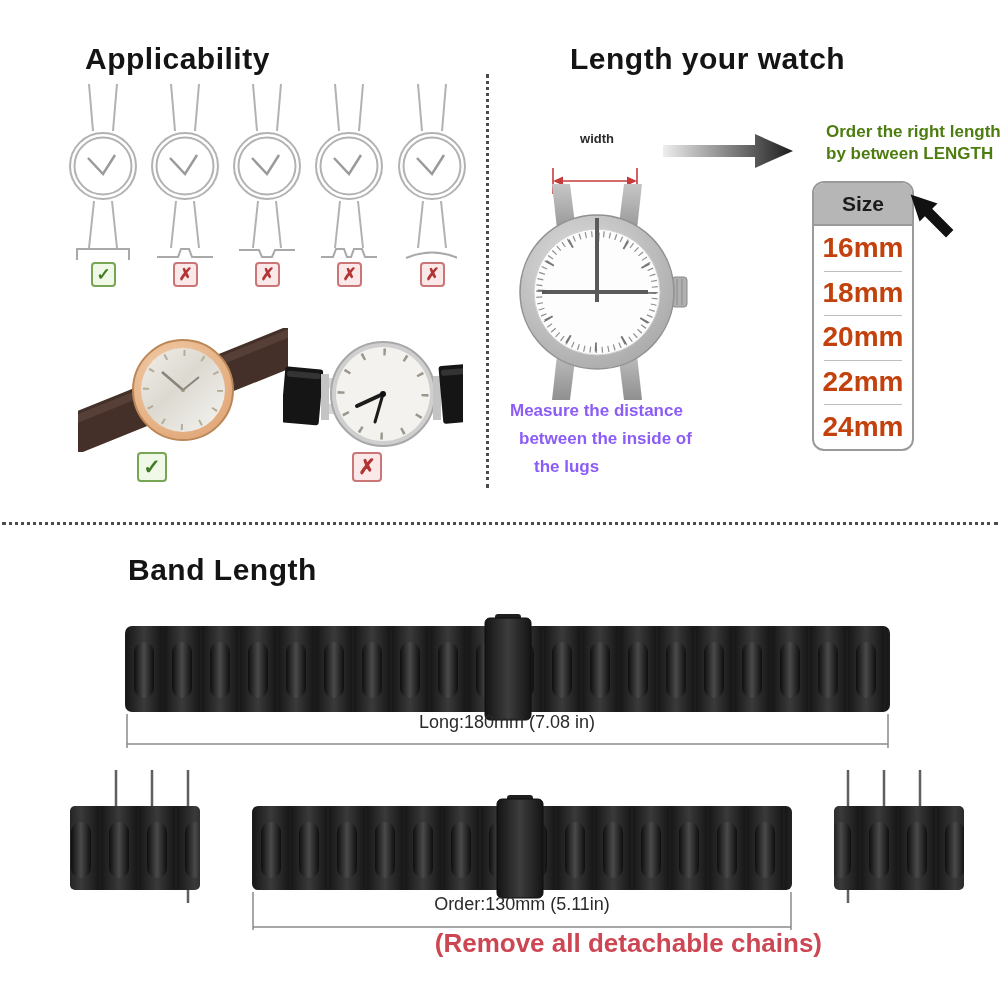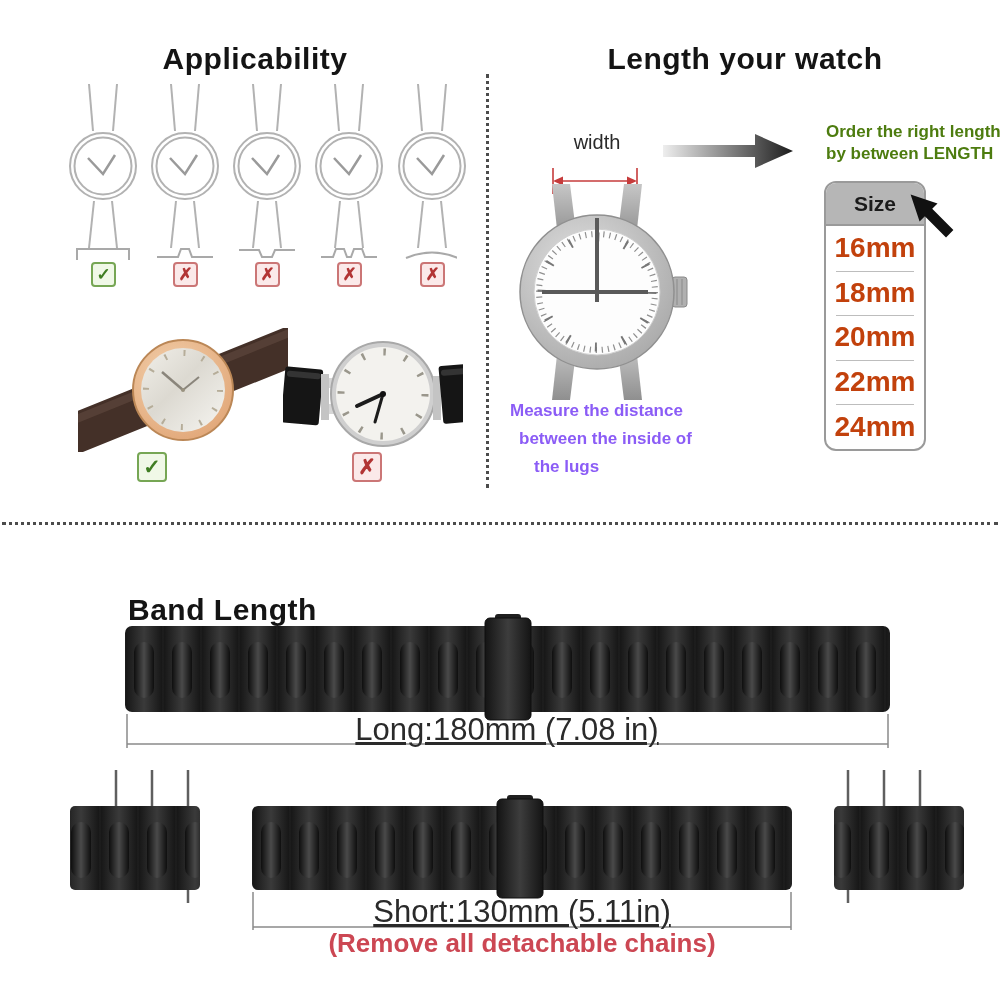--- a/index.html
+++ b/index.html
@@ -1,40 +1,40 @@
 <!DOCTYPE html>
 <html><head>
 <meta charset="utf-8">
 <style>
   html,body{margin:0;padding:0;background:#fff;}
   #canvas{position:relative;width:1000px;height:1000px;background:#fff;overflow:hidden;
           font-family:"Liberation Sans", sans-serif;color:#141414;}
   .abs{position:absolute;}
-  .sec-title{font-size:30px;font-weight:bold;color:#141414;text-align:center;letter-spacing:.5px;}
+  .sec-title{font-size:30px;font-weight:bold;color:#141414;text-align:left;letter-spacing:.5px;}
   .divider-v{border-left:3px dotted #4b4b4b;width:0;}
   .divider-h{border-top:3px dotted #4b4b4b;height:0;}
   .mark-box{display:flex;align-items:center;justify-content:center;font-weight:bold;
             border-radius:4px;box-sizing:border-box;}
   .mark-sm{width:25px;height:25px;border:2px solid;font-size:17px;}
   .mark-lg{width:30px;height:30px;border:2.5px solid;font-size:21px;}
   .ok{border-color:#76a654;background:#f0f8e7;color:#3f7d22;}
   .no{border-color:#cb7676;background:#fbe9e9;color:#b23434;}
   .order-text{font-size:17px;font-weight:600;color:#4d7c0f;line-height:22px;margin-left:40px;}
   .note-line{font-size:17px;color:#8b5cf6;font-weight:600;}
-  .width-label{font-size:20px;color:#2a2a2a;font-weight:400;text-align:center;}
+  .width-label{font-size:13px;color:#2a2a2a;font-weight:700;text-align:center;}
   .size-table{width:102px;border:2px solid #9a9a9a;border-radius:12px;overflow:hidden;
-              background:#fff;box-sizing:border-box;margin-left:12px;}
+              background:#fff;box-sizing:border-box;}
   .size-header{height:41px;background:#b6b6b6;display:flex;align-items:center;justify-content:center;
                font-size:21px;font-weight:bold;color:#1a1a1a;border-bottom:2px solid #9a9a9a;}
   .size-row{height:44.6px;display:flex;align-items:center;justify-content:center;
             font-size:28px;font-weight:bold;color:#c2410c;position:relative;}
   .size-row + .size-row::before{content:"";position:absolute;top:0;left:10px;right:10px;
             border-top:1.5px solid #bdbdbd;}
-  .band-label{font-size:31px;color:#2a2a2a;text-align:center;text-decoration:underline;}
-  .note-red{font-size:26px;color:#cc4753;text-align:center;font-weight:600;}
+  .band-label{font-size:18px;color:#2a2a2a;text-align:center;}
+  .note-red{font-size:26px;color:#cc4753;text-align:right;font-weight:600;}
 </style>
 </head>
 <body>
 
 <div id="canvas">
 
   <div class="abs sec-title" style="left:85px;top:42px;width:340px;">Applicability</div>
 
   <svg class="abs" style="left:30px;top:80px;" width="450" height="172" viewBox="0 0 450 172">
     <defs>
@@ -190,21 +190,21 @@
   </div>
 
   <svg class="abs" style="left:902px;top:188px;" width="62" height="58" viewBox="0 0 62 58">
     <polygon transform="translate(4,2) scale(1.15)" points="4,4 27.4,11.8 22.8,16.4 41.2,34.8 34.8,41.2 16.4,22.8 11.8,27.4" fill="#111"></polygon>
   </svg>
 
   <div class="abs note-line" style="left:510px;top:401px;">Measure the distance</div>
   <div class="abs note-line" style="left:510px;top:429px;margin-left:9px;">between the inside of</div>
   <div class="abs note-line" style="left:510px;top:457px;margin-left:24px;">the lugs</div>
 
-  <div class="abs sec-title" style="left:128px;top:553px;text-align:left;width:260px;margin-top:40px;">Band Length</div>
+  <div class="abs sec-title" style="left:128px;top:553px;text-align:left;width:260px;">Band Length</div>
 
   <svg class="abs" style="left:0;top:600px;" width="1000" height="400" viewBox="0 0 1000 400">
     <defs>
       <linearGradient id="gv" x1="0" y1="0" x2="1" y2="0">
         <stop offset="0%" stop-color="#161616"></stop>
           <stop offset="50%" stop-color="#3a3a3a"></stop>
         <stop offset="100%" stop-color="#161616"></stop>
       </linearGradient>
       <linearGradient id="gp" x1="0" y1="0" x2="1" y2="0">
         <stop offset="0%" stop-color="#0e0e0e"></stop>
@@ -268,16 +268,16 @@
     </g>
 
     <g stroke="#8a8a8a" stroke-width="1.5">
       <line x1="253" y1="292" x2="253" y2="330"></line>
       <line x1="791" y1="292" x2="791" y2="330"></line>
       <line x1="253" y1="327" x2="791" y2="327"></line>
     </g>
   </svg>
 
   <div class="abs band-label" style="left:257px;top:712px;width:500px;">Long:180mm (7.08 in)</div>
-  <div class="abs band-label" style="left:272px;top:894px;width:500px;">Short:130mm (5.11in)</div>
+  <div class="abs band-label" style="left:272px;top:894px;width:500px;">Order:130mm (5.11in)</div>
   <div class="abs note-red" style="left:222px;top:928px;width:600px;">(Remove all detachable chains)</div>
 
 </div>
 
 </body></html>

